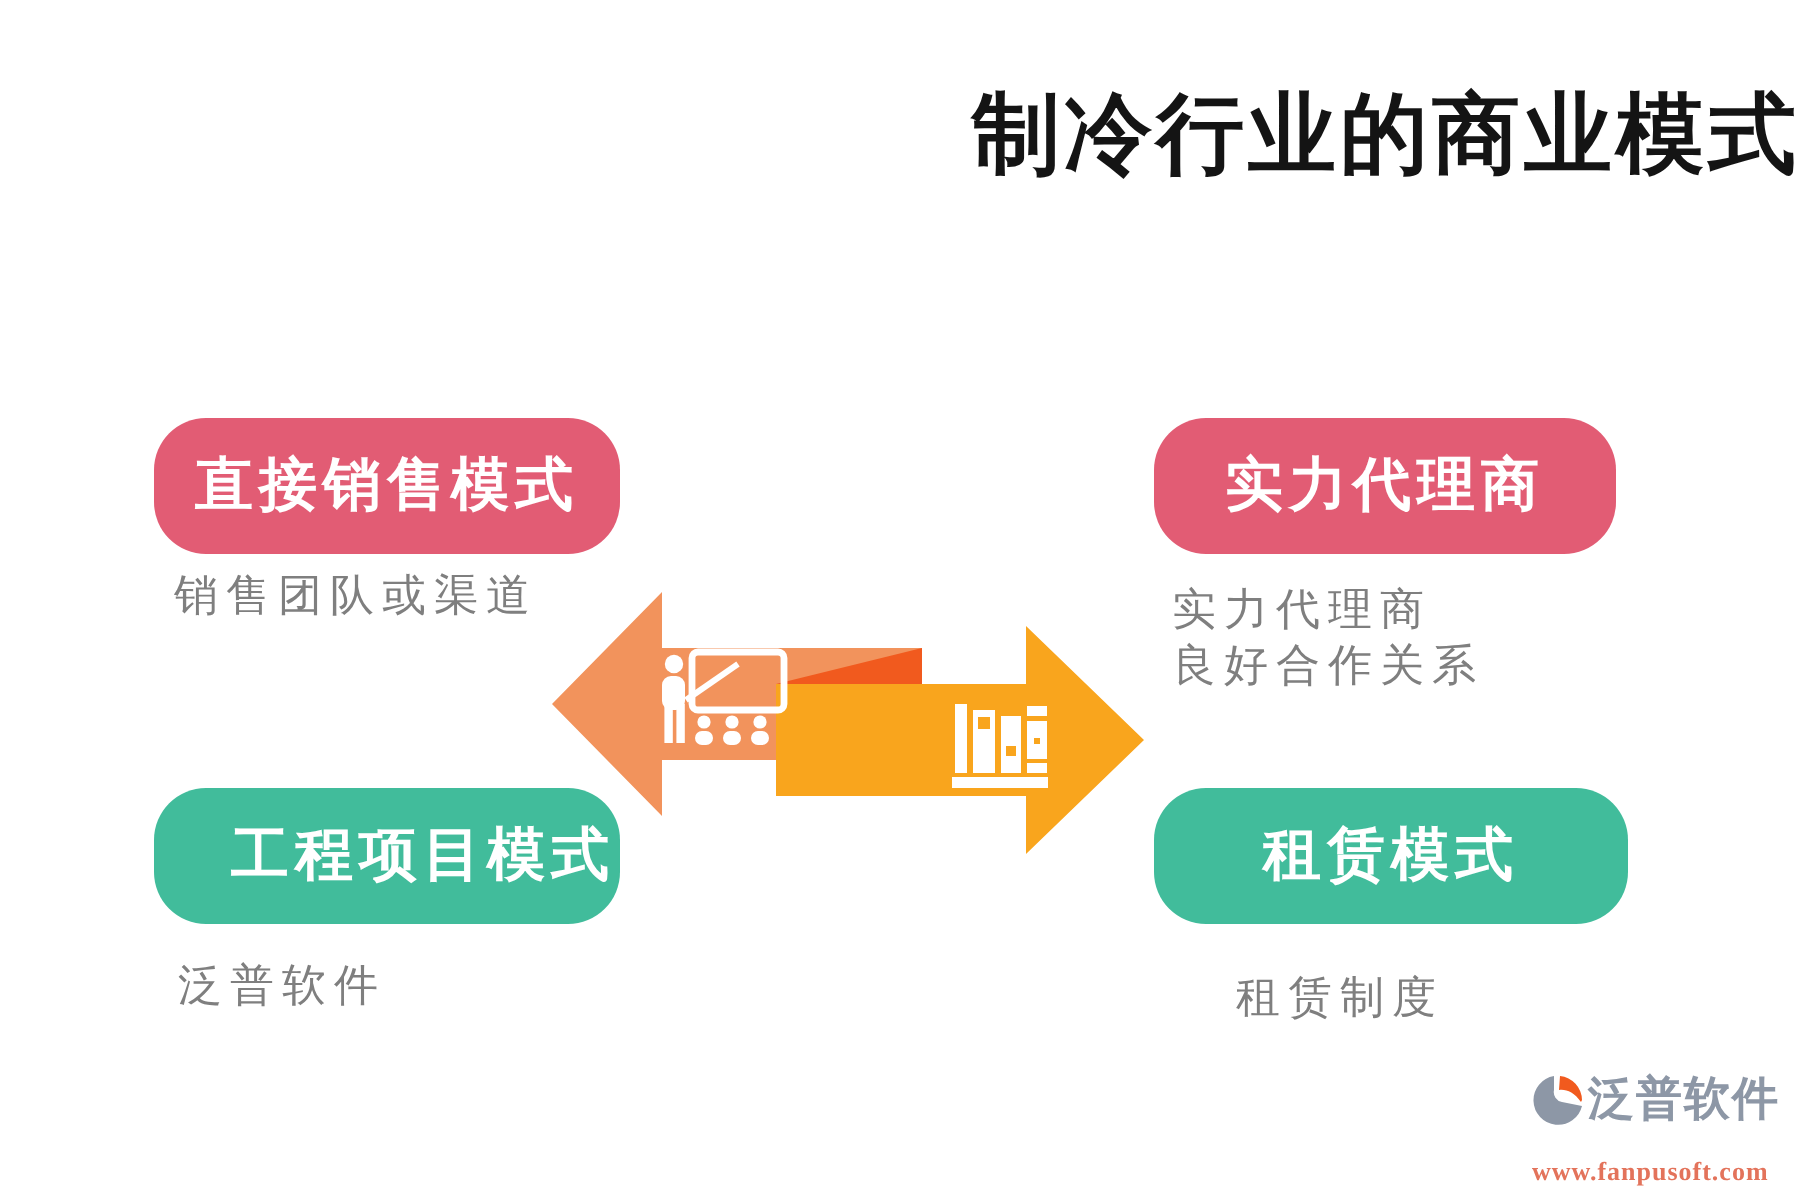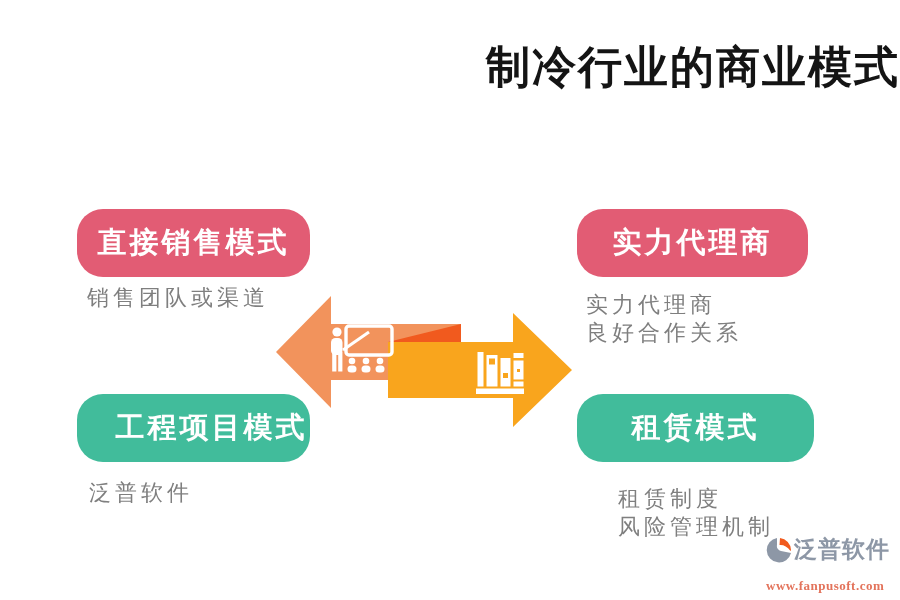--- a/index.html
+++ b/index.html
@@ -128,21 +128,20 @@
     <div>良好合作关系</div>
   </div>
   <div class="caption cap-tl">
     <div>销售团队或渠道</div>
   </div>
   <div class="caption cap-bl">
     <div>泛普软件</div>
   </div>
   <div class="caption cap-br">
     <div>租赁制度</div>
-    <div>风险管理机制</div>
   </div>
 
   <svg class="diagram-svg" viewBox="0 0 900 600">
 
     <polygon points="276,352 331,296 331,324 461,324 461,380 331,380 331,408" style="fill:var(--arrow-left)"></polygon>
 
     <polygon points="388,342 461,324 461,342" style="fill:var(--arrow-fold)"></polygon>
 
     <polygon points="388,342 513,342 513,313 572,370 513,427 513,398 388,398" style="fill:var(--arrow-right)"></polygon>
 

